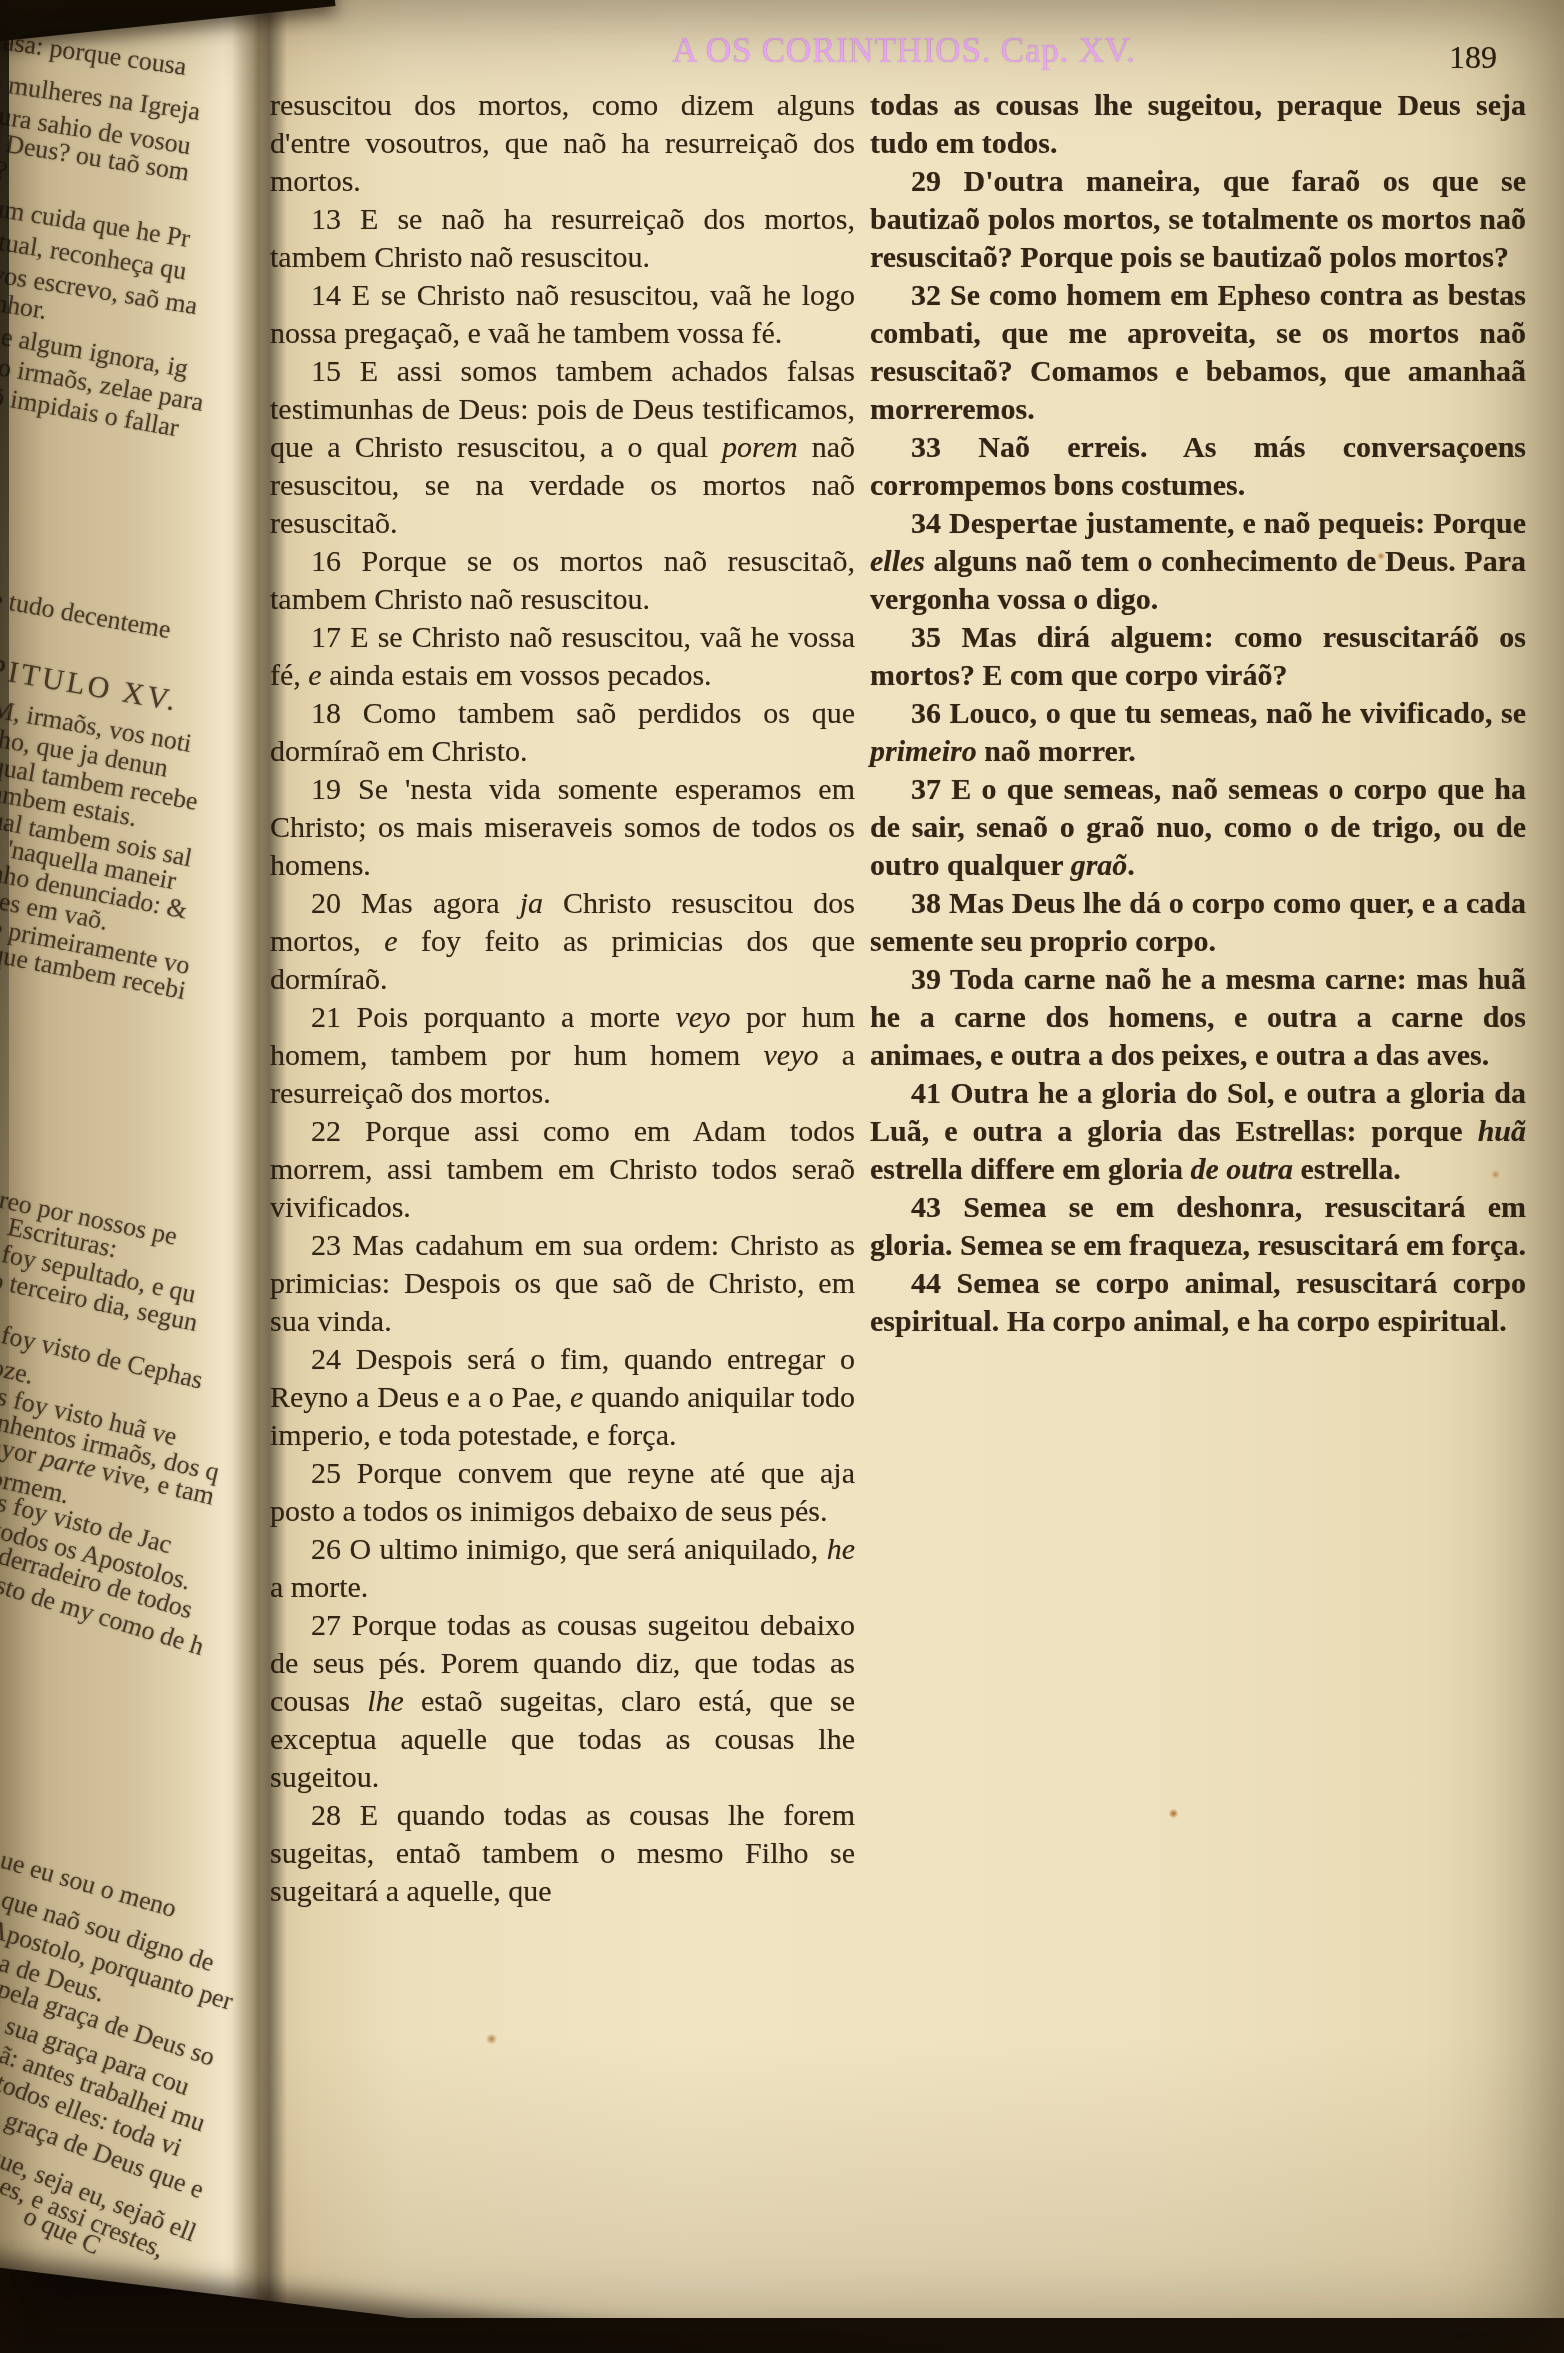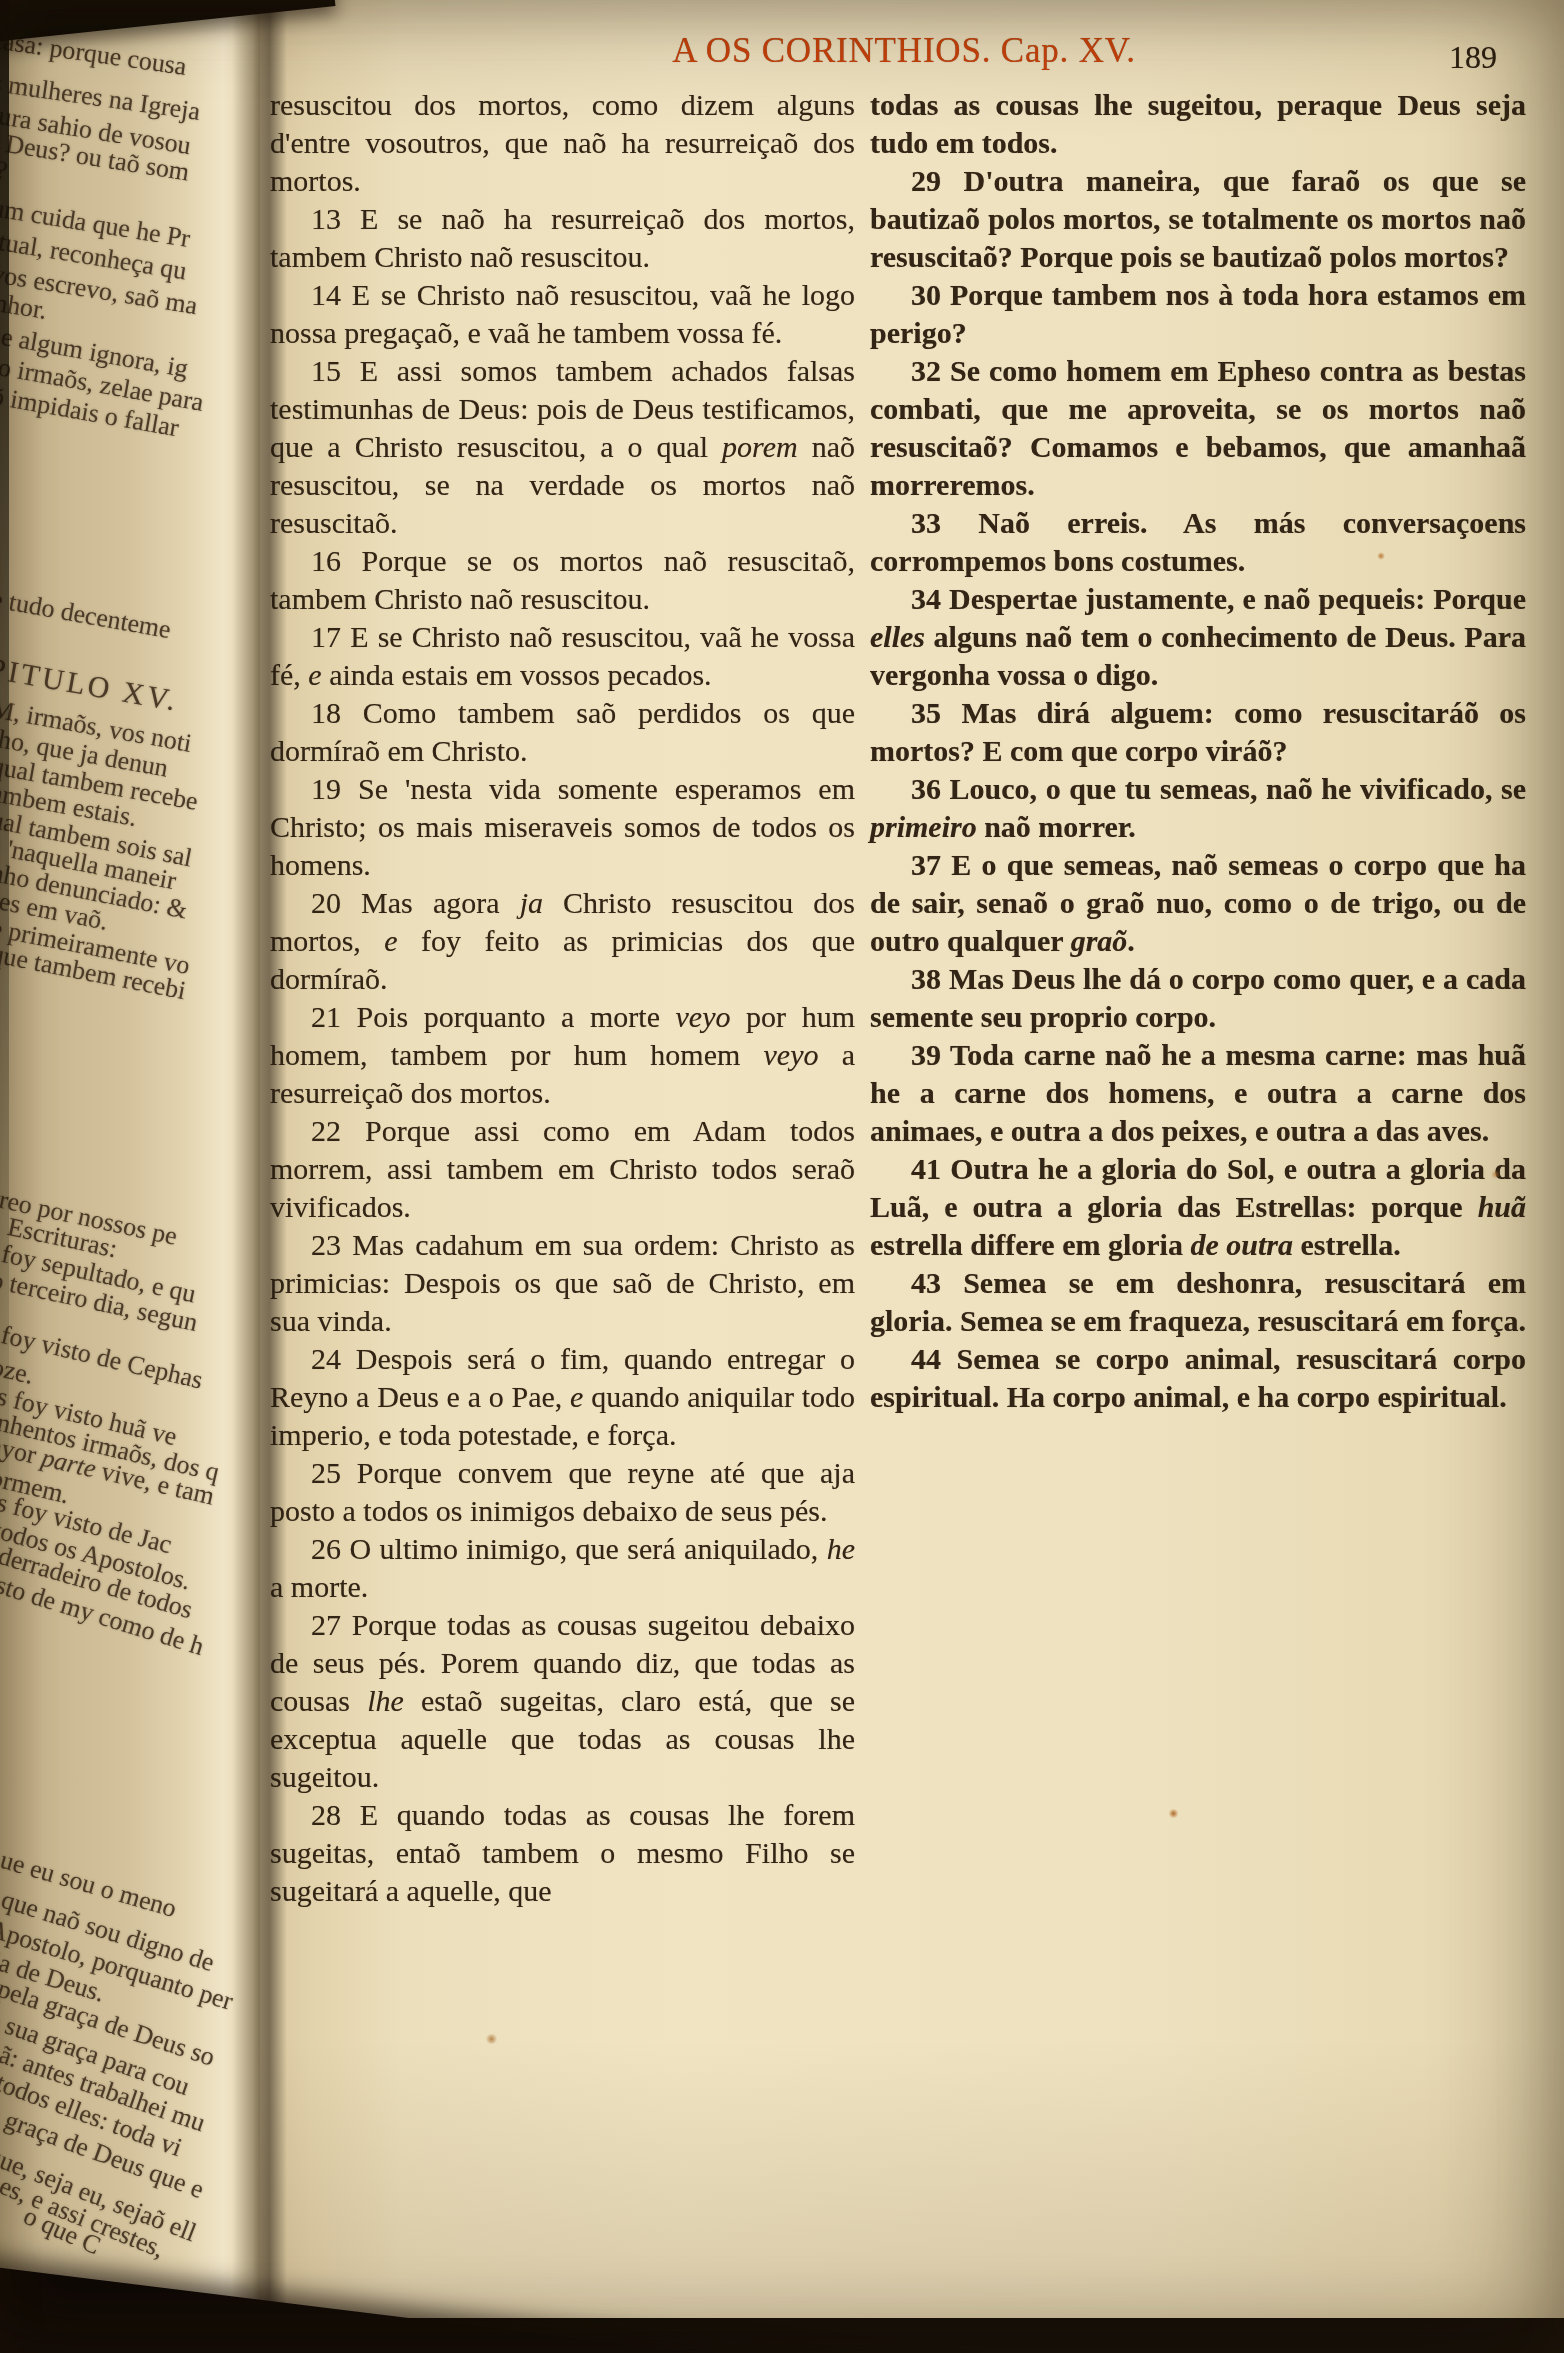--- a/index.html
+++ b/index.html
@@ -27,21 +27,21 @@
   }
   
   .main-page{
     position:absolute;left:260px;top:0;width:1305px;height:2318px;
     background:
       linear-gradient(180deg,rgba(120,95,60,.12) 0%,rgba(0,0,0,0) 6%,rgba(0,0,0,0) 88%,rgba(110,85,52,.18) 100%),
       linear-gradient(90deg,#d6c49c 0%,#e3d3ac 4%,#ecdfbc 11%,#f0e4c3 32%,#eee1bf 68%,#e8dab4 90%,#e0d1a9 100%);
   }
   .header-title{
     position:absolute;top:31px;left:329px;width:1150px;
-    text-align:center;font-size:35px;letter-spacing:0.8px;color:#c2410c;
+    text-align:center;font-size:35px;letter-spacing:0.8px;color:#f0abfc;
     text-shadow:0 0 0.8px rgba(44,32,18,.5);
   }
   .page-number{
     position:absolute;top:39px;left:1449px;font-size:32px;color:#2c2012;
     text-shadow:0 0 0.8px rgba(44,32,18,.5);
   }
   .column{
     position:absolute;top:86px;font-size:30px;line-height:38px;color:#3023144;
     color:#322515;text-shadow:0 0 0.8px rgba(50,37,21,.4);
   }
@@ -154,21 +154,20 @@
       <p class="verse indent">23 Mas cadahum em sua ordem: Christo as primicias: Despois os que saõ de Christo, em sua vinda.</p>
       <p class="verse indent">24 Despois será o fim, quando entregar o Reyno a Deus e a o Pae, <em>e</em> quando aniquilar todo imperio, e toda potestade, e força.</p>
       <p class="verse indent">25 Porque convem que reyne até que aja posto a todos os inimigos debaixo de seus pés.</p>
       <p class="verse indent">26 O ultimo inimigo, que será aniquilado, <em>he</em> a morte.</p>
       <p class="verse indent">27 Porque todas as cousas sugeitou debaixo de seus pés. Porem quando diz, que todas as cousas <em>lhe</em> estaõ sugeitas, claro está, que se exceptua aquelle que todas as cousas lhe sugeitou.</p>
       <p class="verse indent">28 E quando todas as cousas lhe forem sugeitas, entaõ tambem o mesmo Filho se sugeitará a aquelle, que</p>
     </div>
   <div class="column column-right">
       <p class="verse">todas as cousas lhe sugeitou, peraque Deus seja tudo em todos.</p>
       <p class="verse indent">29 D'outra maneira, que faraõ os que se bautizaõ polos mortos, se totalmente os mortos naõ resuscitaõ? Porque pois se bautizaõ polos mortos?</p>
-      <p class="verse indent">30 Porque tambem nos à toda hora estamos em perigo?</p>
       <p class="verse indent">32 Se como homem em Epheso contra as bestas combati, que me aproveita, se os mortos naõ resuscitaõ? Comamos e bebamos, que amanhaã morreremos.</p>
       <p class="verse indent">33 Naõ erreis. As más conversaçoens corrompemos bons costumes.</p>
       <p class="verse indent">34 Despertae justamente, e naõ pequeis: Porque <em>elles</em> alguns naõ tem o conhecimento de Deus. Para vergonha vossa o digo.</p>
       <p class="verse indent">35 Mas dirá alguem: como resuscitaráõ os mortos? E com que corpo viráõ?</p>
       <p class="verse indent">36 Louco, o que tu semeas, naõ he vivificado, se <em>primeiro</em> naõ morrer.</p>
       <p class="verse indent">37 E o que semeas, naõ semeas o corpo que ha de sair, senaõ o graõ nuo, como o de trigo, ou de outro qualquer <em>graõ</em>.</p>
       <p class="verse indent">38 Mas Deus lhe dá o corpo como quer, e a cada semente seu proprio corpo.</p>
       <p class="verse indent">39 Toda carne naõ he a mesma carne: mas huã he a carne dos homens, e outra a carne dos animaes, e outra a dos peixes, e outra a das aves.</p>
       <p class="verse indent">41 Outra he a gloria do Sol, e outra a gloria da Luã, e outra a gloria das Estrellas: porque <em>huã</em> estrella differe em gloria <em>de outra</em> estrella.</p>
       <p class="verse indent">43 Semea se em deshonra, resuscitará em gloria. Semea se em fraqueza, resuscitará em força.</p>

